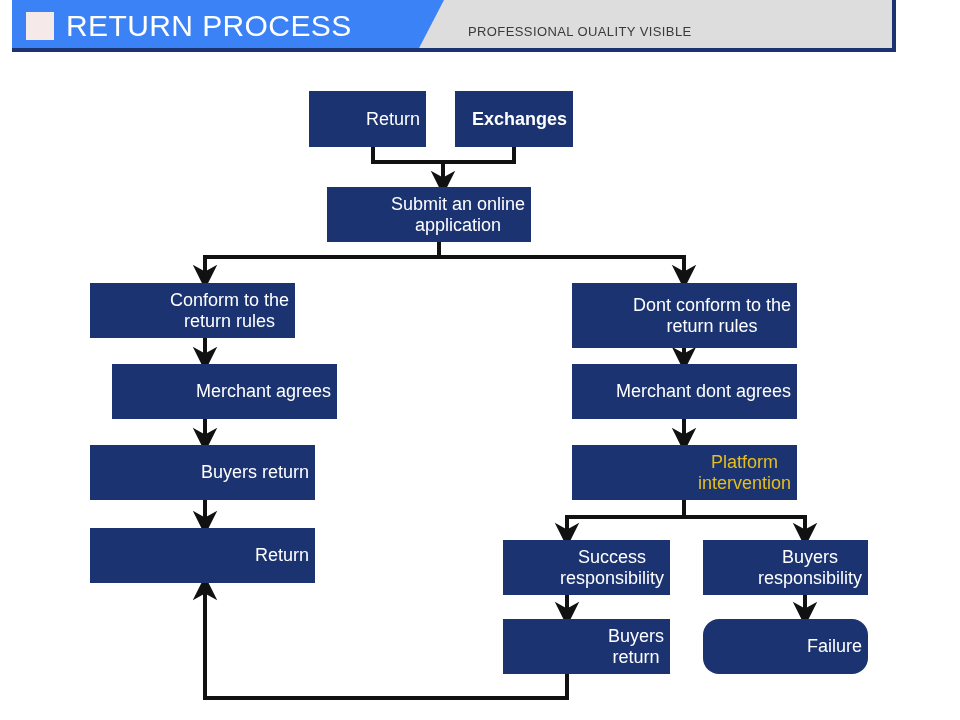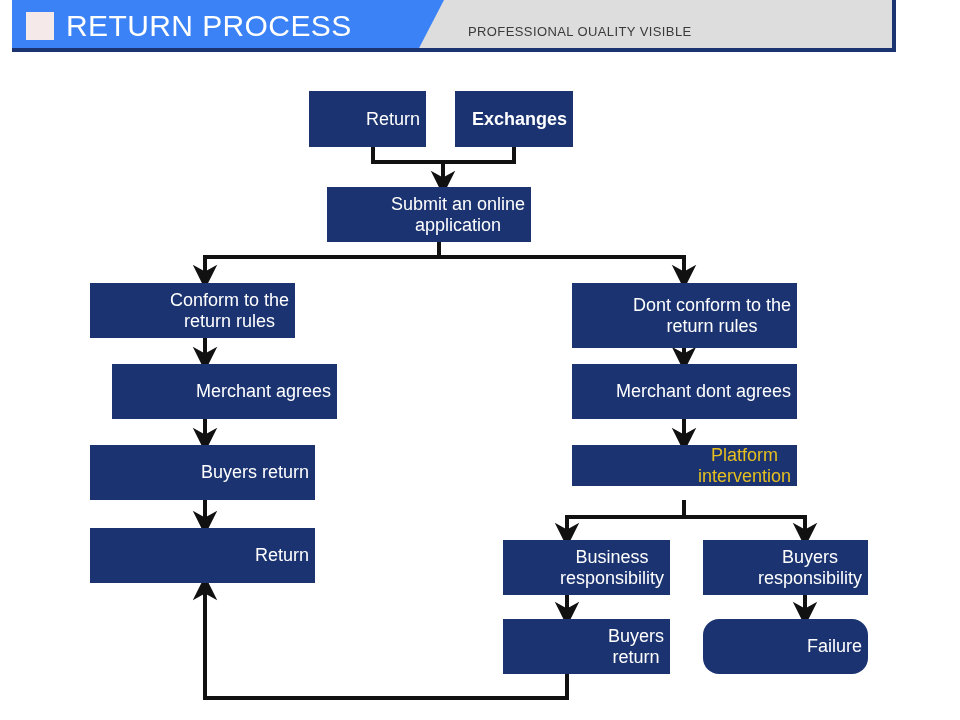--- a/index.html
+++ b/index.html
@@ -171,27 +171,27 @@
     <span class="node-label">Return</span>
   </div>
 
   <div class="node" style="left:572px;  top:231px; width:225px; height:65px;">
     <span class="node-label">Dont conform to the
 return rules</span>
   </div>
   <div class="node" style="left:572px;  top:312px; width:225px; height:55px;">
     <span class="node-label">Merchant dont agrees</span>
   </div>
-  <div class="node accent" style="left:572px; top:393px; width:225px; height:41px;">
+  <div class="node accent" style="left:572px; top:393px; width:225px; height:55px;">
     <span class="node-label">Platform
 intervention</span>
   </div>
 
   <div class="node" style="left:503px;  top:488px; width:167px; height:55px;">
-    <span class="node-label">Business
+    <span class="node-label">Success
 responsibility</span>
   </div>
   <div class="node" style="left:703px;  top:488px; width:165px; height:55px;">
     <span class="node-label">Buyers
 responsibility</span>
   </div>
   <div class="node" style="left:503px;  top:567px; width:167px; height:55px;">
     <span class="node-label">Buyers
 return</span>
   </div>

